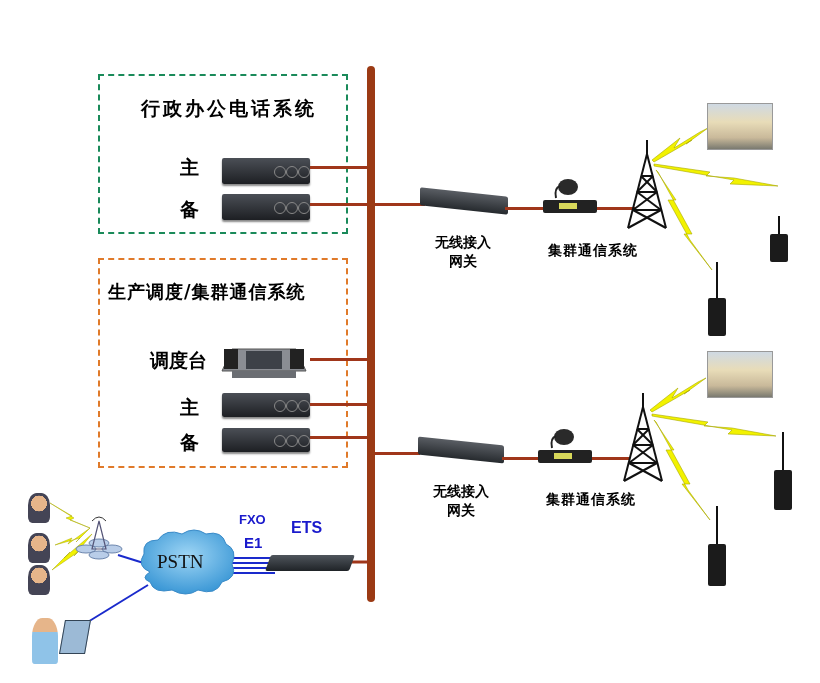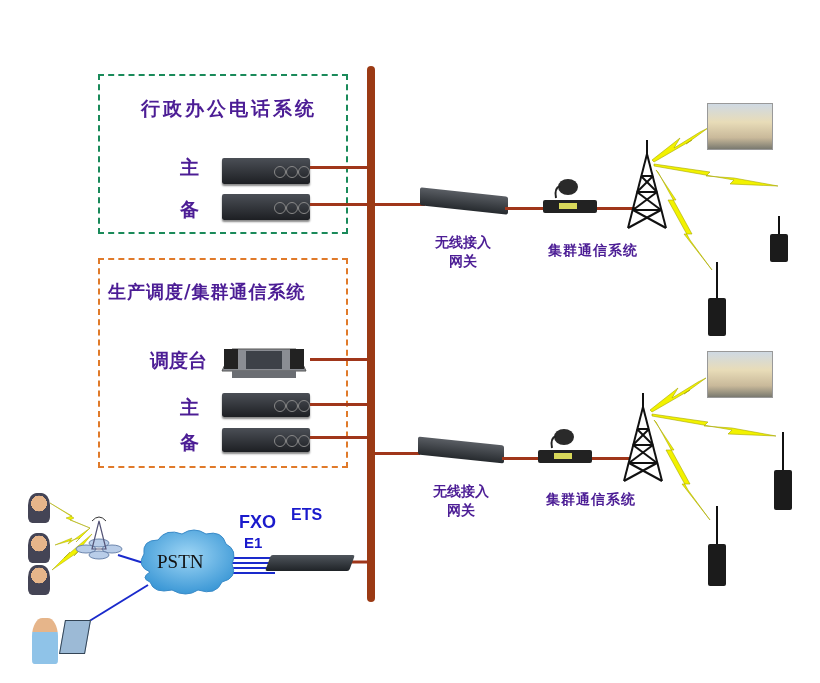--- a/index.html
+++ b/index.html
@@ -1,19 +1,19 @@
 <!DOCTYPE html>
 <html><head>
 <meta charset="utf-8">
 <style>
   html, body { margin:0; padding:0; background:#ffffff; }
   body { width:820px; height:683px; position:relative; overflow:hidden;
          font-family:"DejaVu Sans", sans-serif; }
   .abs { position:absolute; }
-  .lbl { color:#4c1d95; font-weight:bold; font-family:"DejaVu Serif", serif; white-space:nowrap; }
+  .lbl { color:#000000; font-weight:bold; font-family:"DejaVu Serif", serif; white-space:nowrap; }
   .box-green { border:2px dashed #1a8a5a; }
   .box-orange { border:2px dashed #e07a2a; }
   .bus { background:#9b3a14; border-radius:4px; }
   .wire { background:#a0361a; height:3px; }
   .rack { background:linear-gradient(#4b4f56,#1d1f23); border-radius:2px; box-shadow:0 2px 2px #888; }
   .rack .fan { position:absolute; width:10px; height:10px; border-radius:50%; border:1px solid #888; top:8px; }
   .gateway { background:linear-gradient(#5a5e64,#262a2e); transform:skewY(6deg); border-radius:2px; }
   .radio { background:#222; border-radius:2px; }
   .radio .screen { position:absolute; left:16px; top:3px; width:18px; height:6px; background:#d8d85a; }
   svg { position:absolute; overflow:visible; }
@@ -200,16 +200,16 @@
 <svg style="left:136px;top:526px;width:102px;height:72px;" viewBox="0 0 102 72">
   <defs>
       <radialGradient id="cg" cx="50%" cy="40%" r="60%">
         <stop offset="0" stop-color="#9fd6f5"></stop>
         <stop offset="1" stop-color="#3c98d6"></stop>
       </radialGradient>
     </defs>
   <path d="M14 46 Q0 40 8 28 Q6 14 22 14 Q30 2 46 8 Q58 0 70 8 Q86 4 90 18 Q102 24 96 38 Q102 52 86 56 Q80 70 62 64 Q50 72 36 64 Q18 68 14 56 Q4 52 14 46 Z" fill="url(#cg)" stroke="#3b8bc8"></path>
 </svg>
 <div class="abs" style="left:157px;top:551px;font-size:19px;font-family:'Liberation Serif',serif;color:#111;">PSTN</div>
-<div class="abs ets-text" style="left:239px;top:512px;font-size:18px;">FXO</div>
+<div class="abs ets-text" style="left:239px;top:512px;font-size:13px;">FXO</div>
 <div class="abs ets-text" style="left:244px;top:534px;font-size:15px;">E1</div>
-<div class="abs ets-text" style="left:291px;top:506px;font-size:16px;">ETS</div>
+<div class="abs ets-text" style="left:291px;top:519px;font-size:16px;">ETS</div>
 <div class="abs" style="left:268px;top:555px;width:84px;height:16px;background:linear-gradient(#4f555c,#1f2327);transform:skewX(-20deg);border-radius:2px;"></div>
 
 </body></html>

